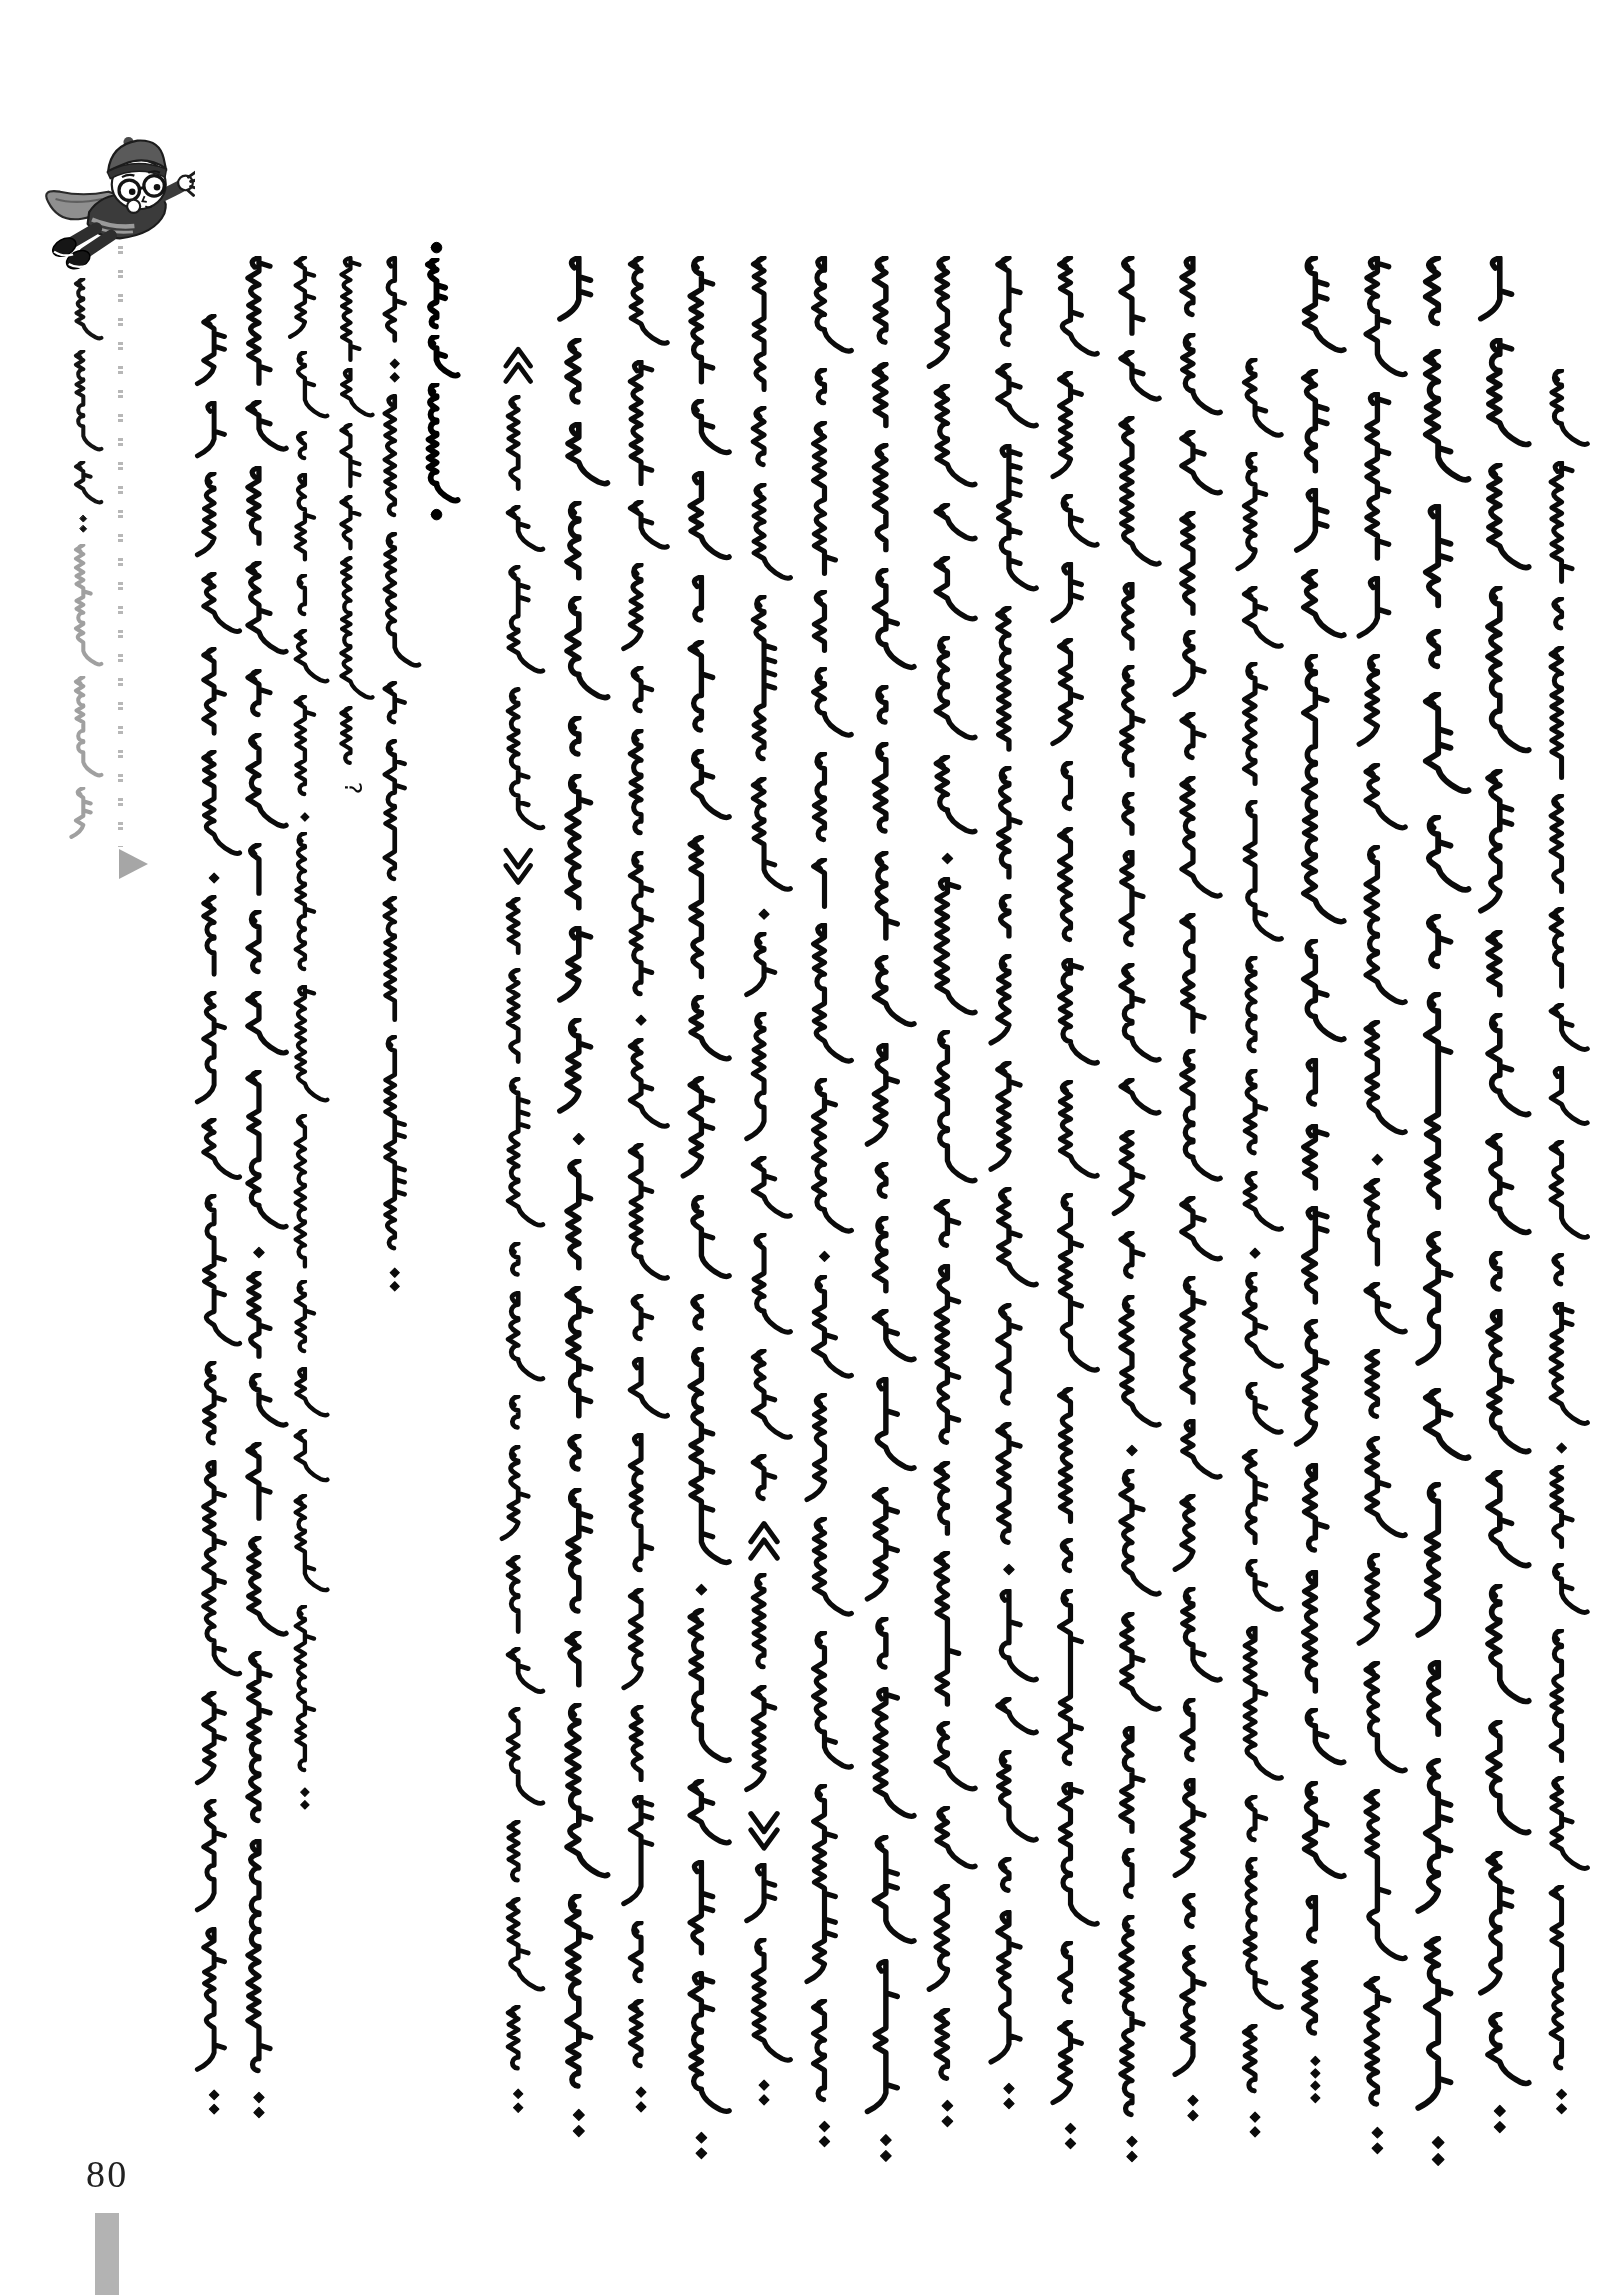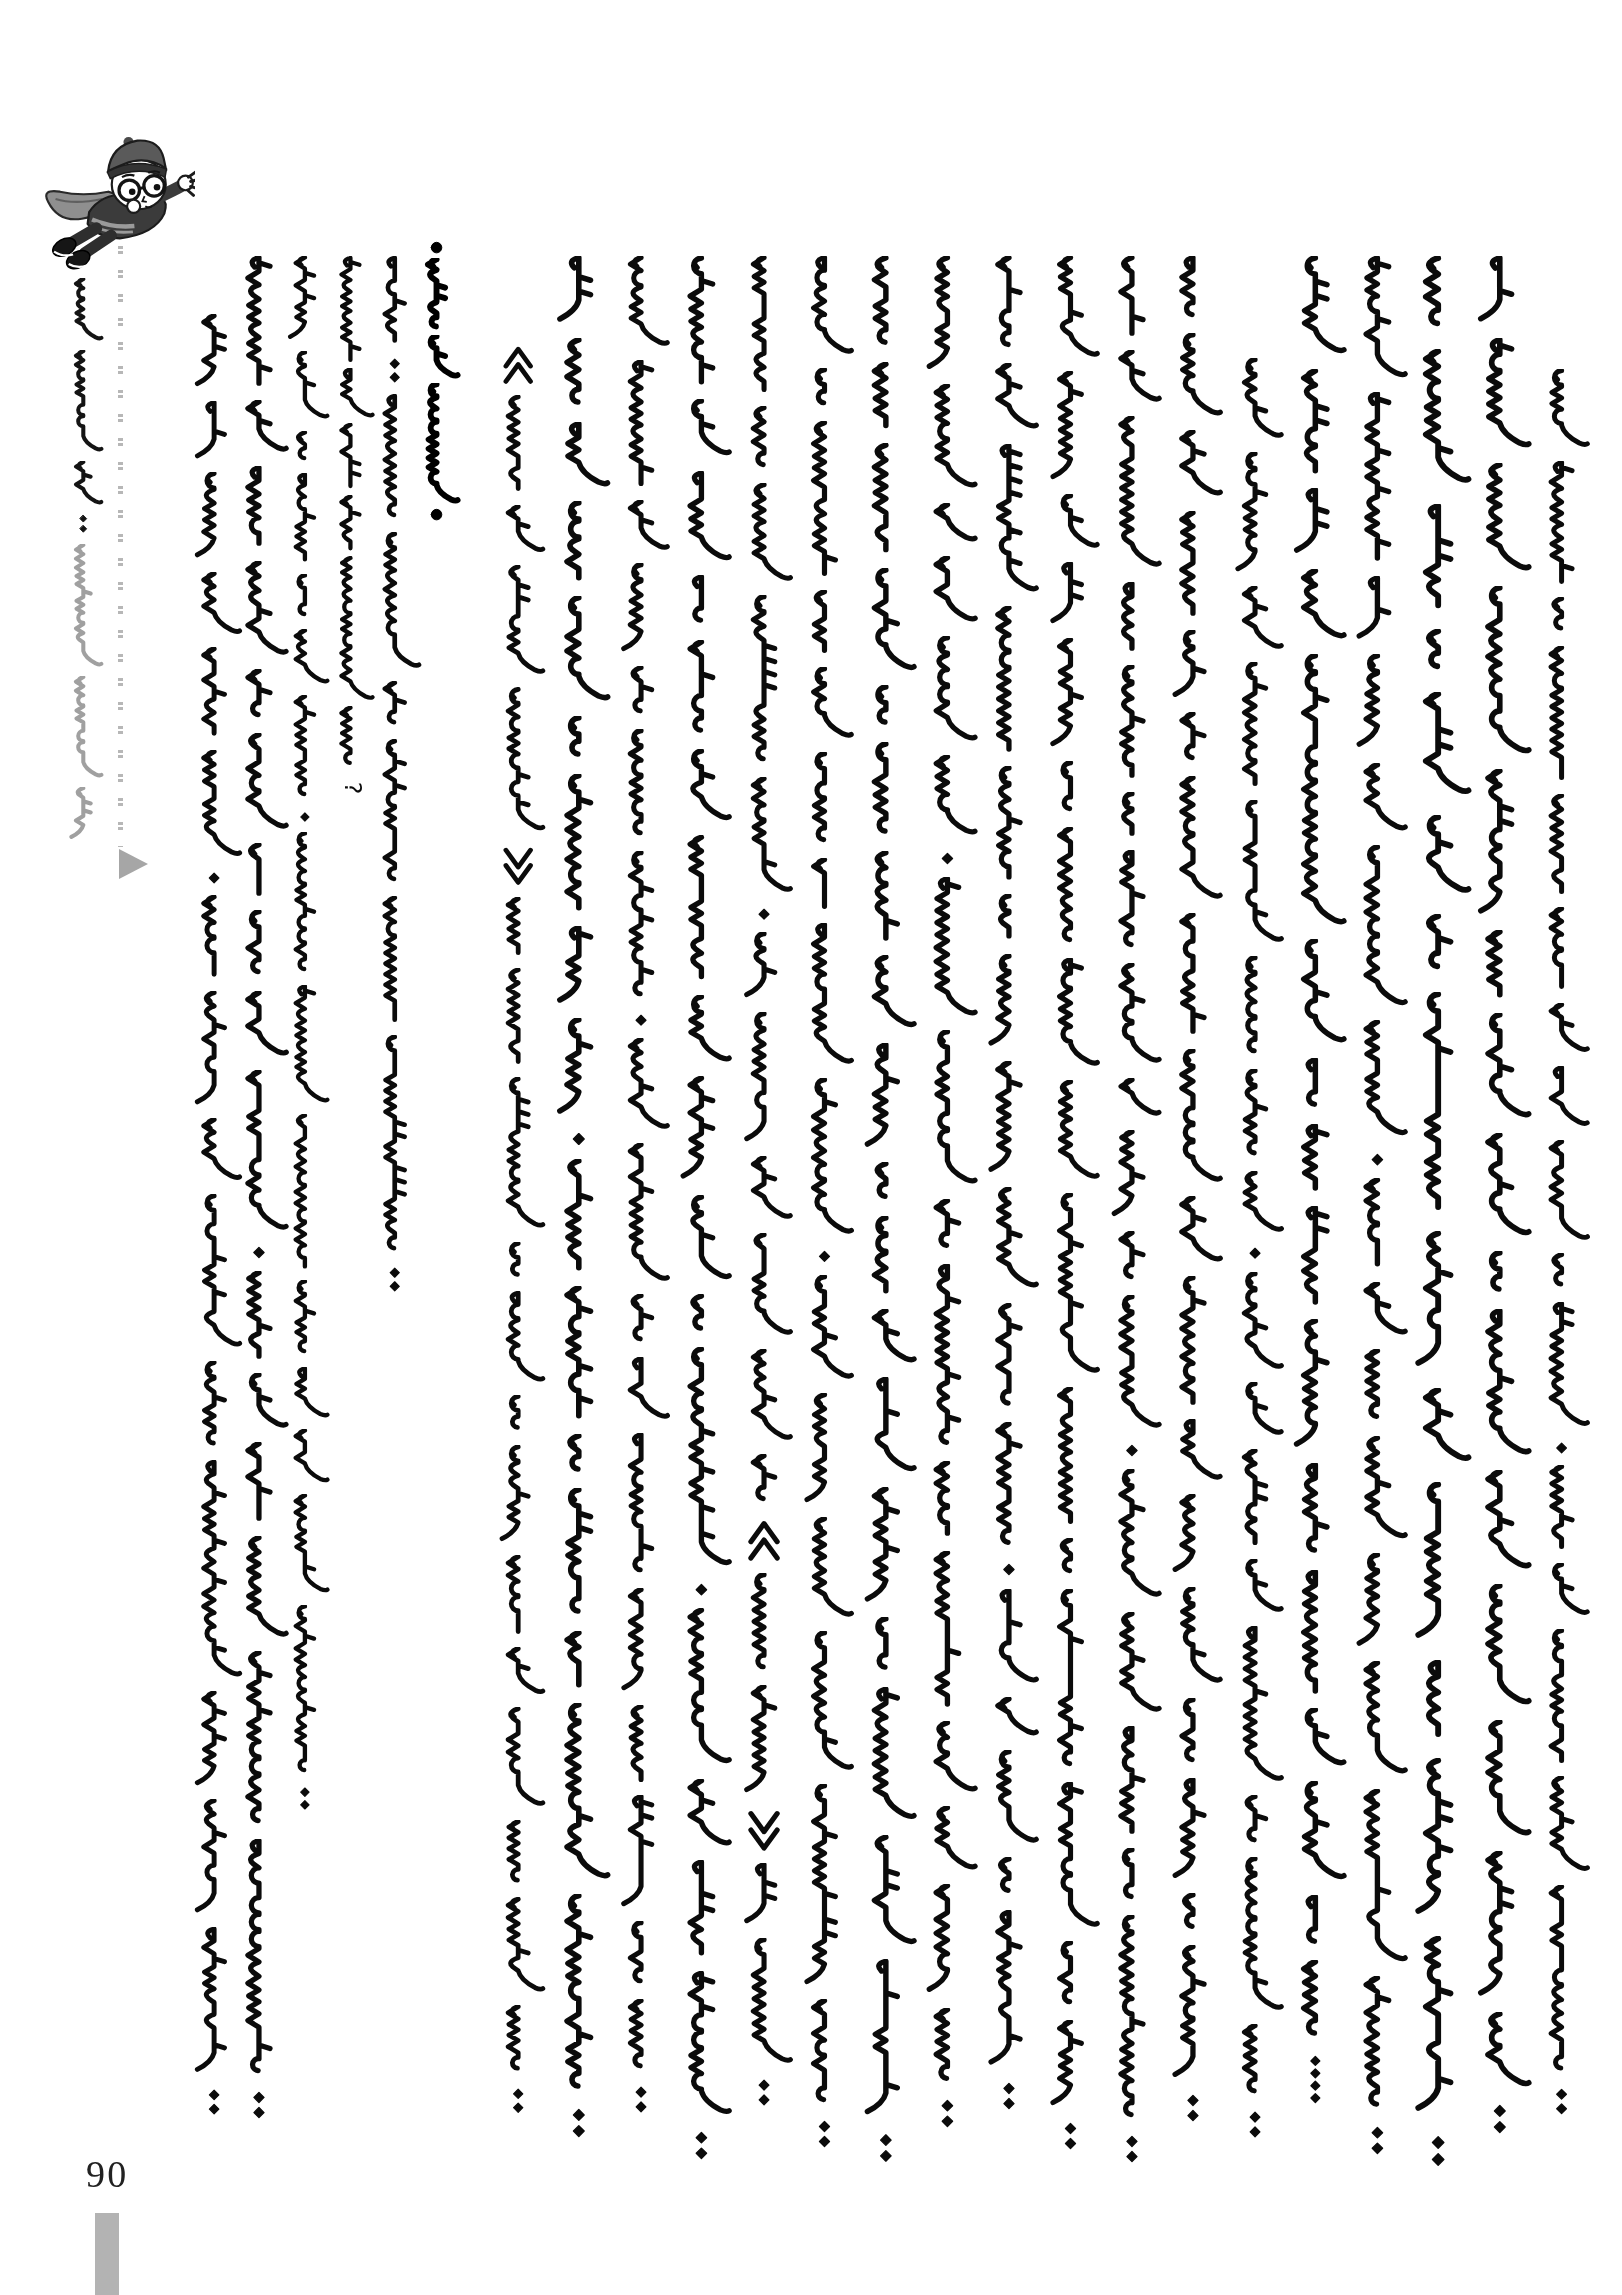--- a/index.html
+++ b/index.html
@@ -1317,16 +1317,16 @@
         </svg>
         <svg width="60" height="191" viewBox="0 0 74 238" style="margin-bottom:9.7px">
           <path d="M34 2 Q21 5 29 13 M34 2 L21 10 L34 18 L34 33 L34 48 L22 55 L34 62 L22 69 L34 76 L34 91 L34 106 A9 9 0 1 0 34 124 L34 126 Q19 131 27 138 Q31 141 34 143 Q19 148 27 155 Q31 158 34 160 Q19 165 27 172 Q31 175 34 177 L21 185 L34 193 L34 208 L34 214 A7 7 0 1 0 33 228" fill="none" stroke="#0b0b0b" stroke-width="6.2" stroke-linecap="round" stroke-linejoin="round"></path>
         </svg>
         <svg width="60" height="31" viewBox="0 0 74 38" style="margin-bottom:0px">
           <path d="M34 4 L40 10 L34 16 L28 10 Z M34 22 L40 28 L34 34 L28 28 Z" fill="#0b0b0b" stroke="#0b0b0b" stroke-width="1.5" stroke-linecap="round" stroke-linejoin="round"></path>
         </svg>
       </div>
     </div>
 
-  <div class="pageno" style="left:86px;top:2152px;">90</div>
+  <div class="pageno" style="left:86px;top:2152px;">80</div>
   <div class="corner-bar" style="left: 95px; top: 2213px; width: 24px; height: 83px; background: rgb(179, 179, 179);"></div>
 </div>
 
 
 </body></html>

